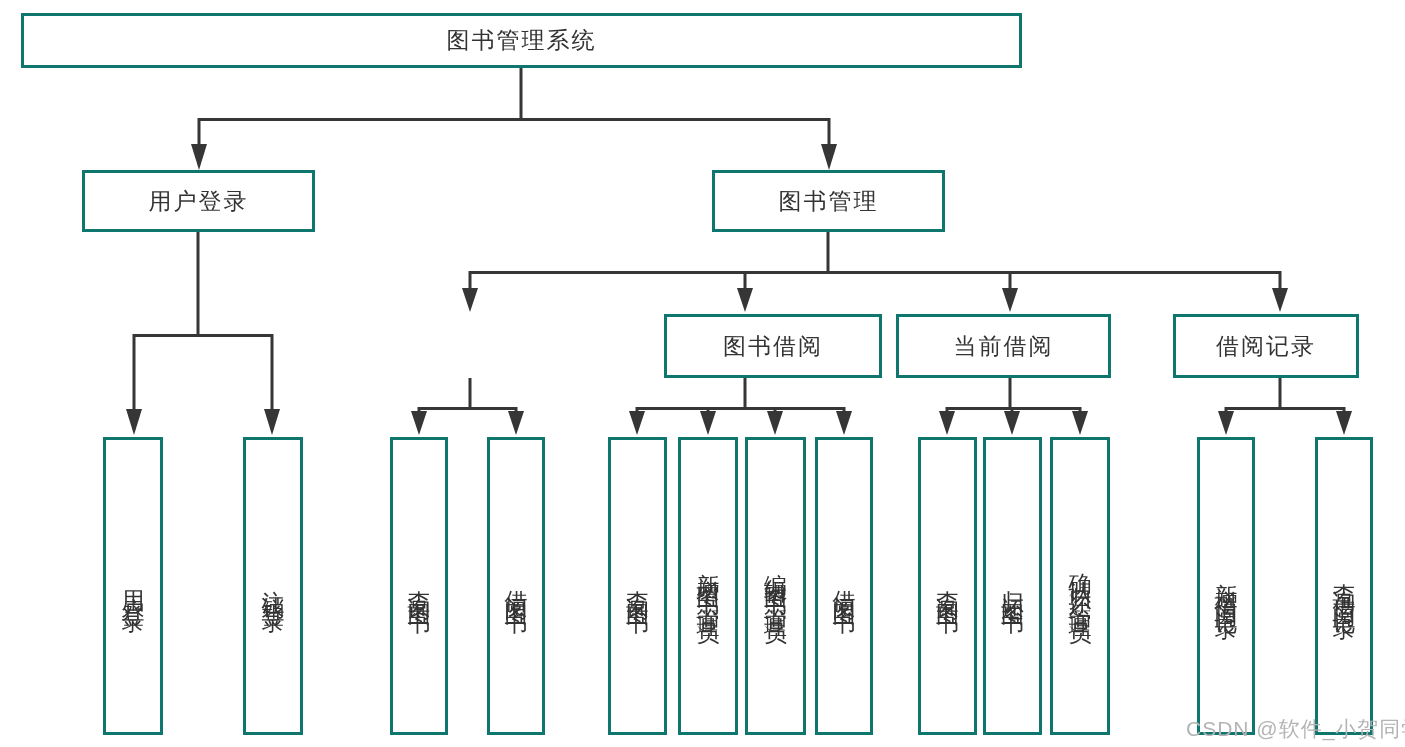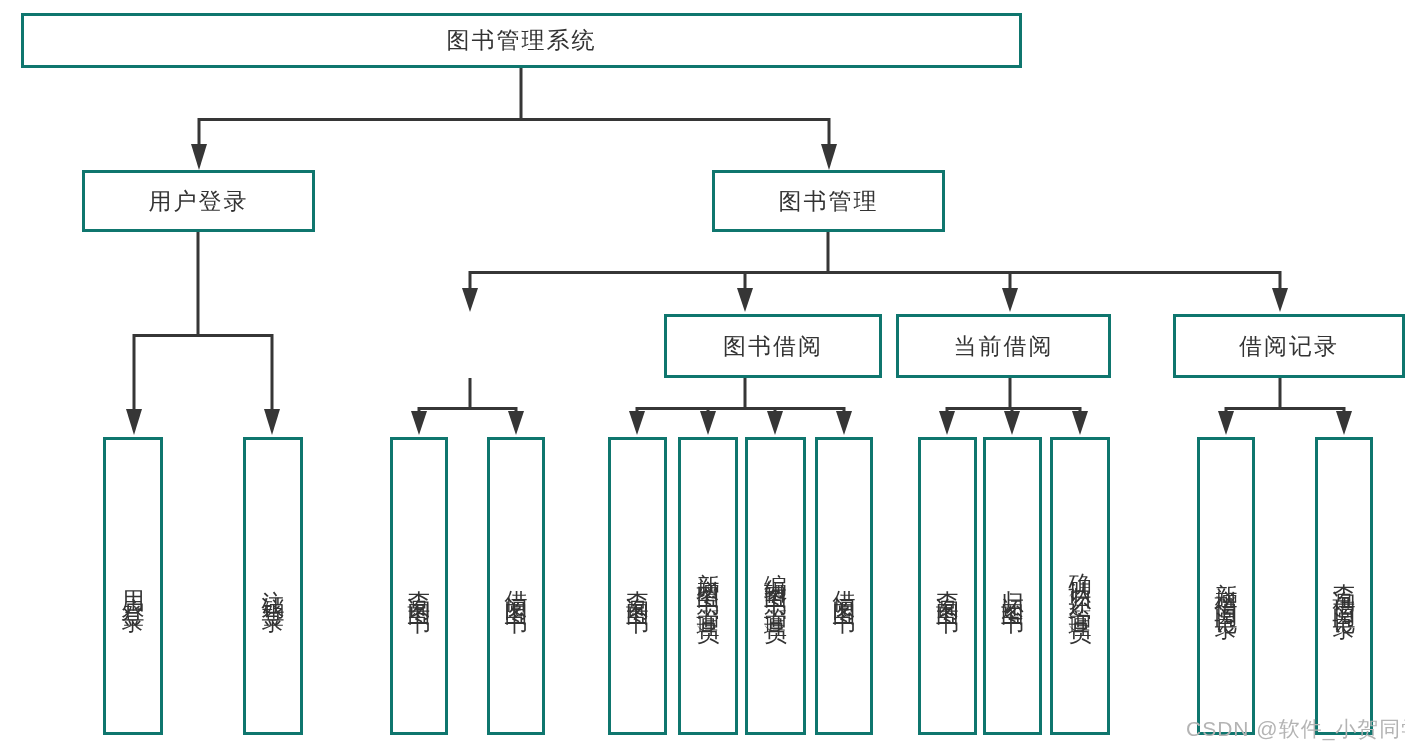--- a/index.html
+++ b/index.html
@@ -20,21 +20,21 @@
     writing-mode:vertical-rl;text-orientation:mixed;
     font-size:23px;letter-spacing:7px;line-height:1;
   }
   
   .n-root{left:21px;top:13px;width:1001px;height:55px;}
   .n-login{left:82px;top:170px;width:233px;height:62px;}
   .n-mgmt{left:712px;top:170px;width:233px;height:62px;}
   .n-g0{left:362px;top:314px;width:217px;height:64px;}
   .n-g1{left:636px;top:314px;width:218px;height:64px;margin-left:28px;}
   .n-g2{left:896px;top:314px;width:215px;height:64px;}
-  .n-g3{left:1173px;top:314px;width:232px;height:64px;}
+  .n-g3{left:1173px;top:314px;width:186px;height:64px;}
   
   .n-l0{left:103px;width:60px;}
   .n-l1{left:243px;width:60px;}
   .n-l2{left:390px;width:58px;}
   .n-l3{left:487px;width:58px;}
   .n-l4{left:608px;width:59px;}
   .n-l5{left:678px;width:60px;}
   .n-l6{left:745px;width:61px;}
   .n-l7{left:815px;width:58px;}
   .n-l8{left:918px;width:59px;}

